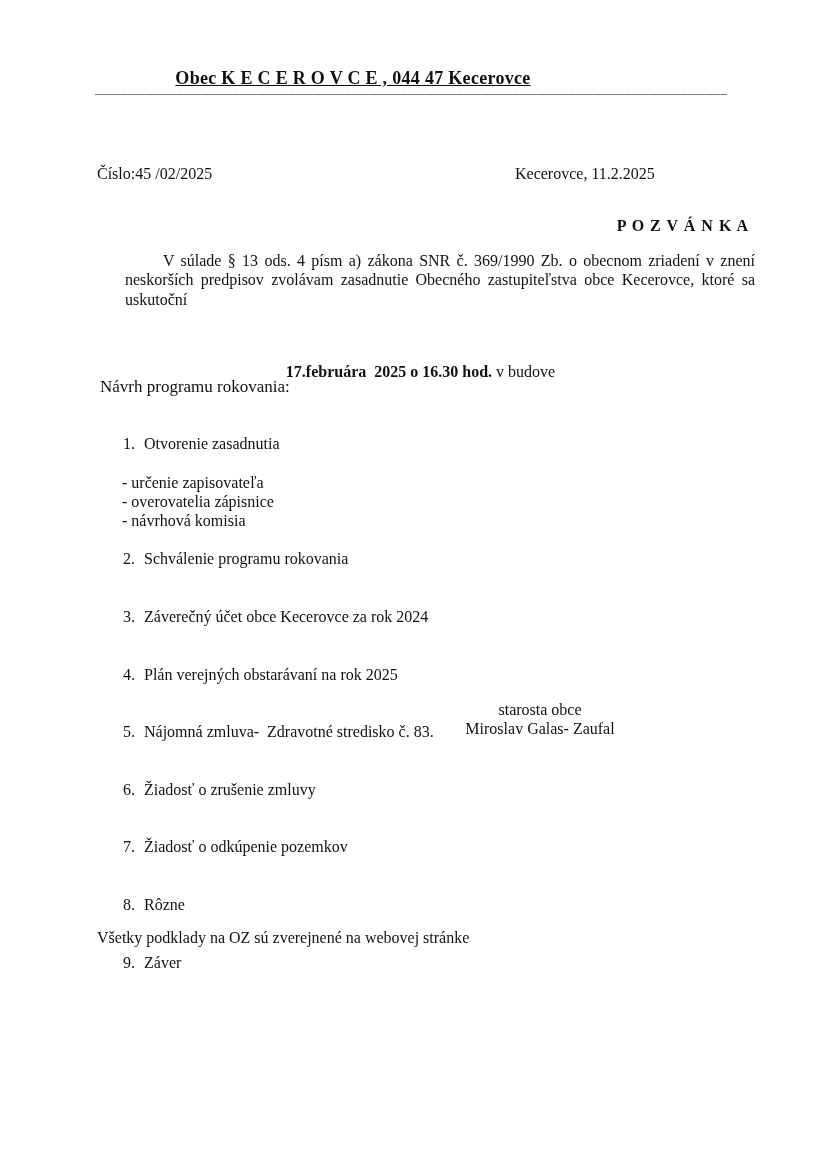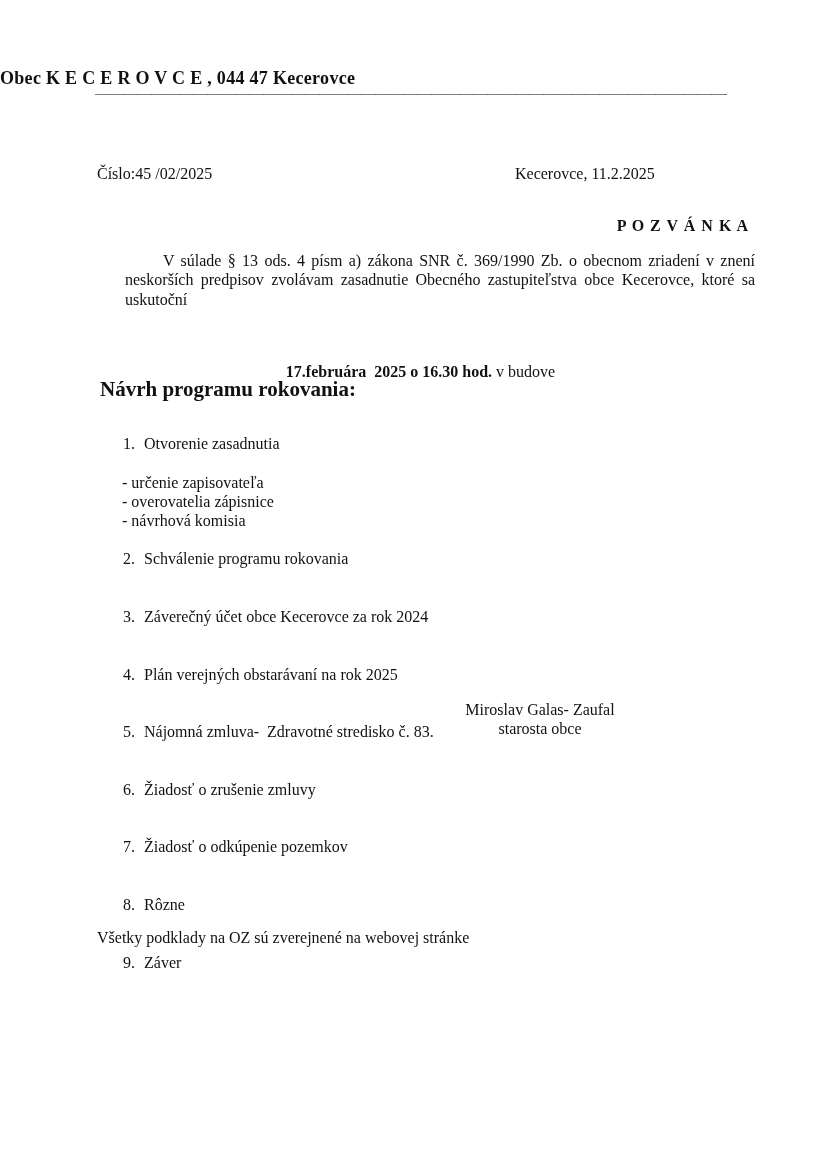--- a/index.html
+++ b/index.html
@@ -23,24 +23,26 @@
     background: #ffffff;
   }
   .abs { position: absolute; }
 
   .doc-title {
     top: 68px;
     left: 0;
     width: 826px;
     padding-right: 120px;
     box-sizing: border-box;
+    text-align: center;
     font-weight: bold;
     font-size: 18px;
     letter-spacing: 0.3px;
     white-space: pre;
+    text-decoration: underline;
   }
   .header-rule {
     top: 86px;
     left: 95px;
     width: 632px;
     height: 15px;
     overflow: hidden;
     color: #555555;
     font-size: 15px;
     line-height: 15px;
@@ -82,22 +84,22 @@
     width: 640px;
     text-align: center;
     line-height: 19.3px;
     white-space: pre-wrap;
   }
   .meeting .b { font-weight: bold; margin-left: 7px; }
 
   .agenda-heading {
     top: 377px;
     left: 100px;
-    font-weight: bold;
-    font-size: 21px;
+    font-weight: normal;
+    font-size: 17px;
   }
   .agenda {
     top: 415px;
     left: 97px;
     width: 630px;
     line-height: 19.2px;
   }
   .agenda-row { white-space: pre-wrap; }
   .agenda-row .num {
     display: inline-block;
@@ -174,19 +176,19 @@
     </div>
     <div class="agenda-row">
       <span class="num">8.</span><span class="txt">Rôzne</span>
     </div>
     <div class="agenda-row">
       <span class="num">9.</span><span class="txt">Záver</span>
     </div>
   </div>
 
   <div class="abs signature">
+    <div>starosta obce</div>
     <div>Miroslav Galas- Zaufal</div>
-    <div>starosta obce</div>
   </div>
 
   <div class="abs footer-note">Všetky podklady na OZ sú zverejnené na webovej stránke</div>
 
 </div>
 
 </body></html>

